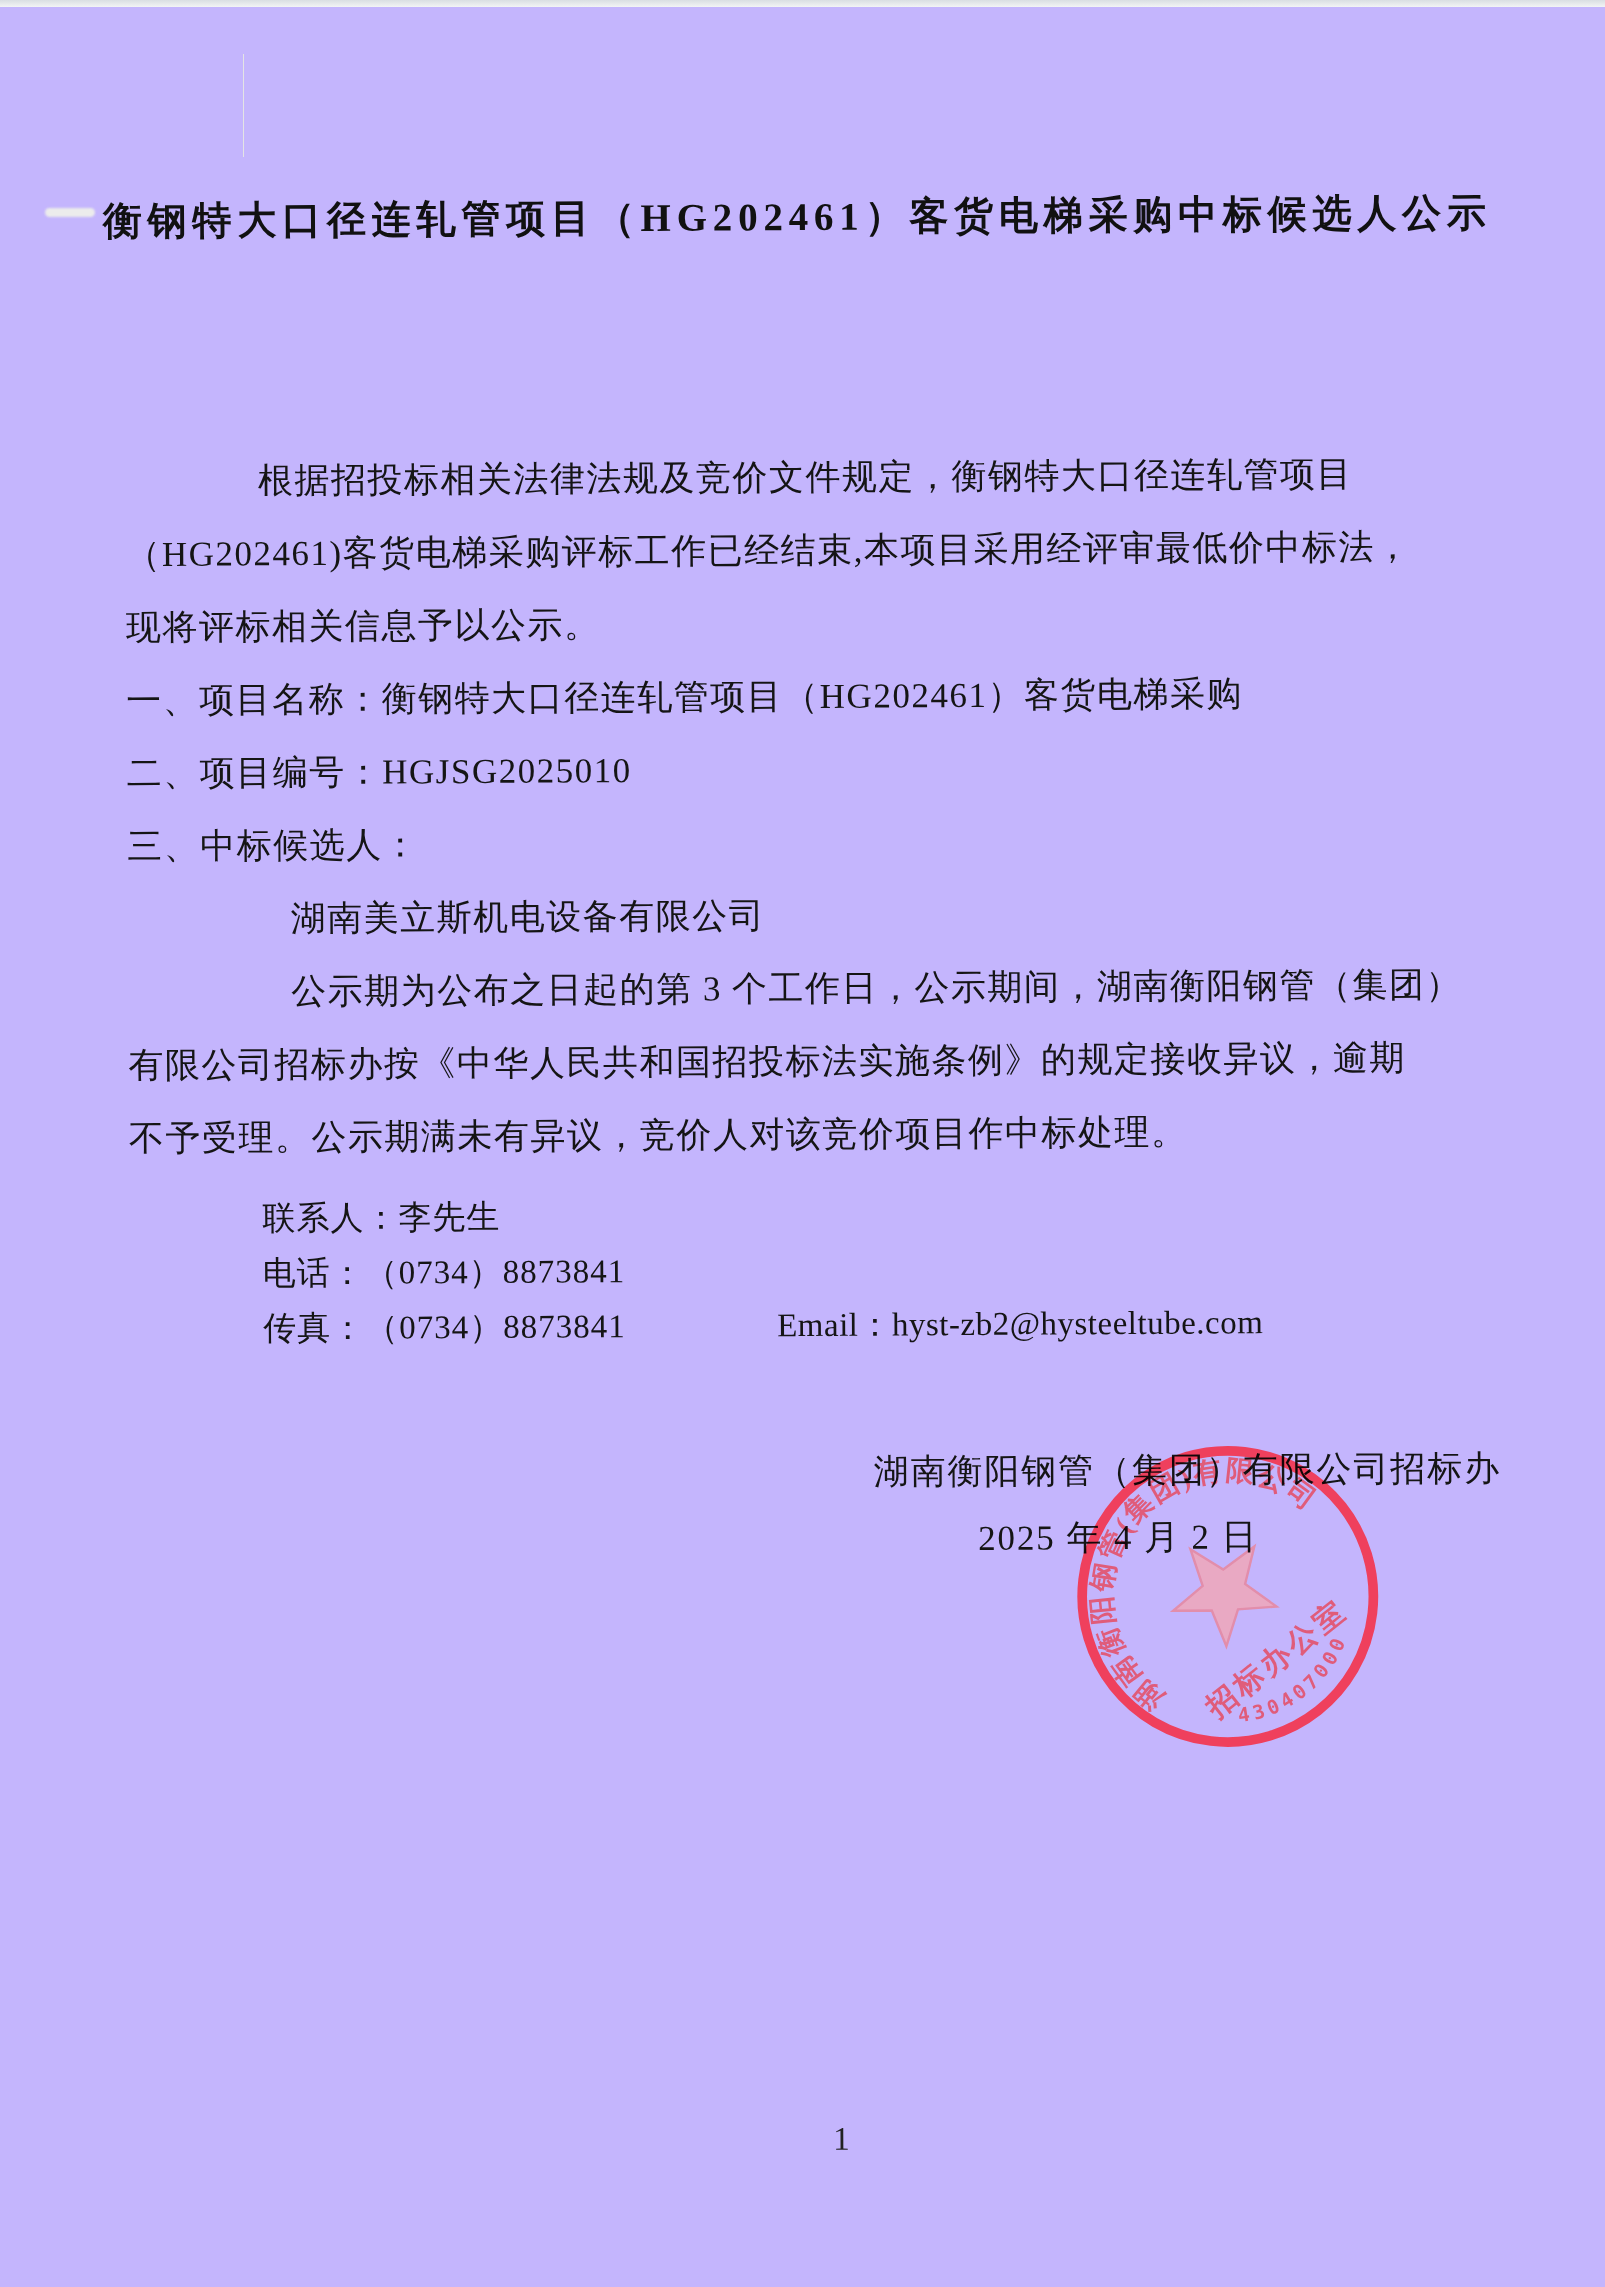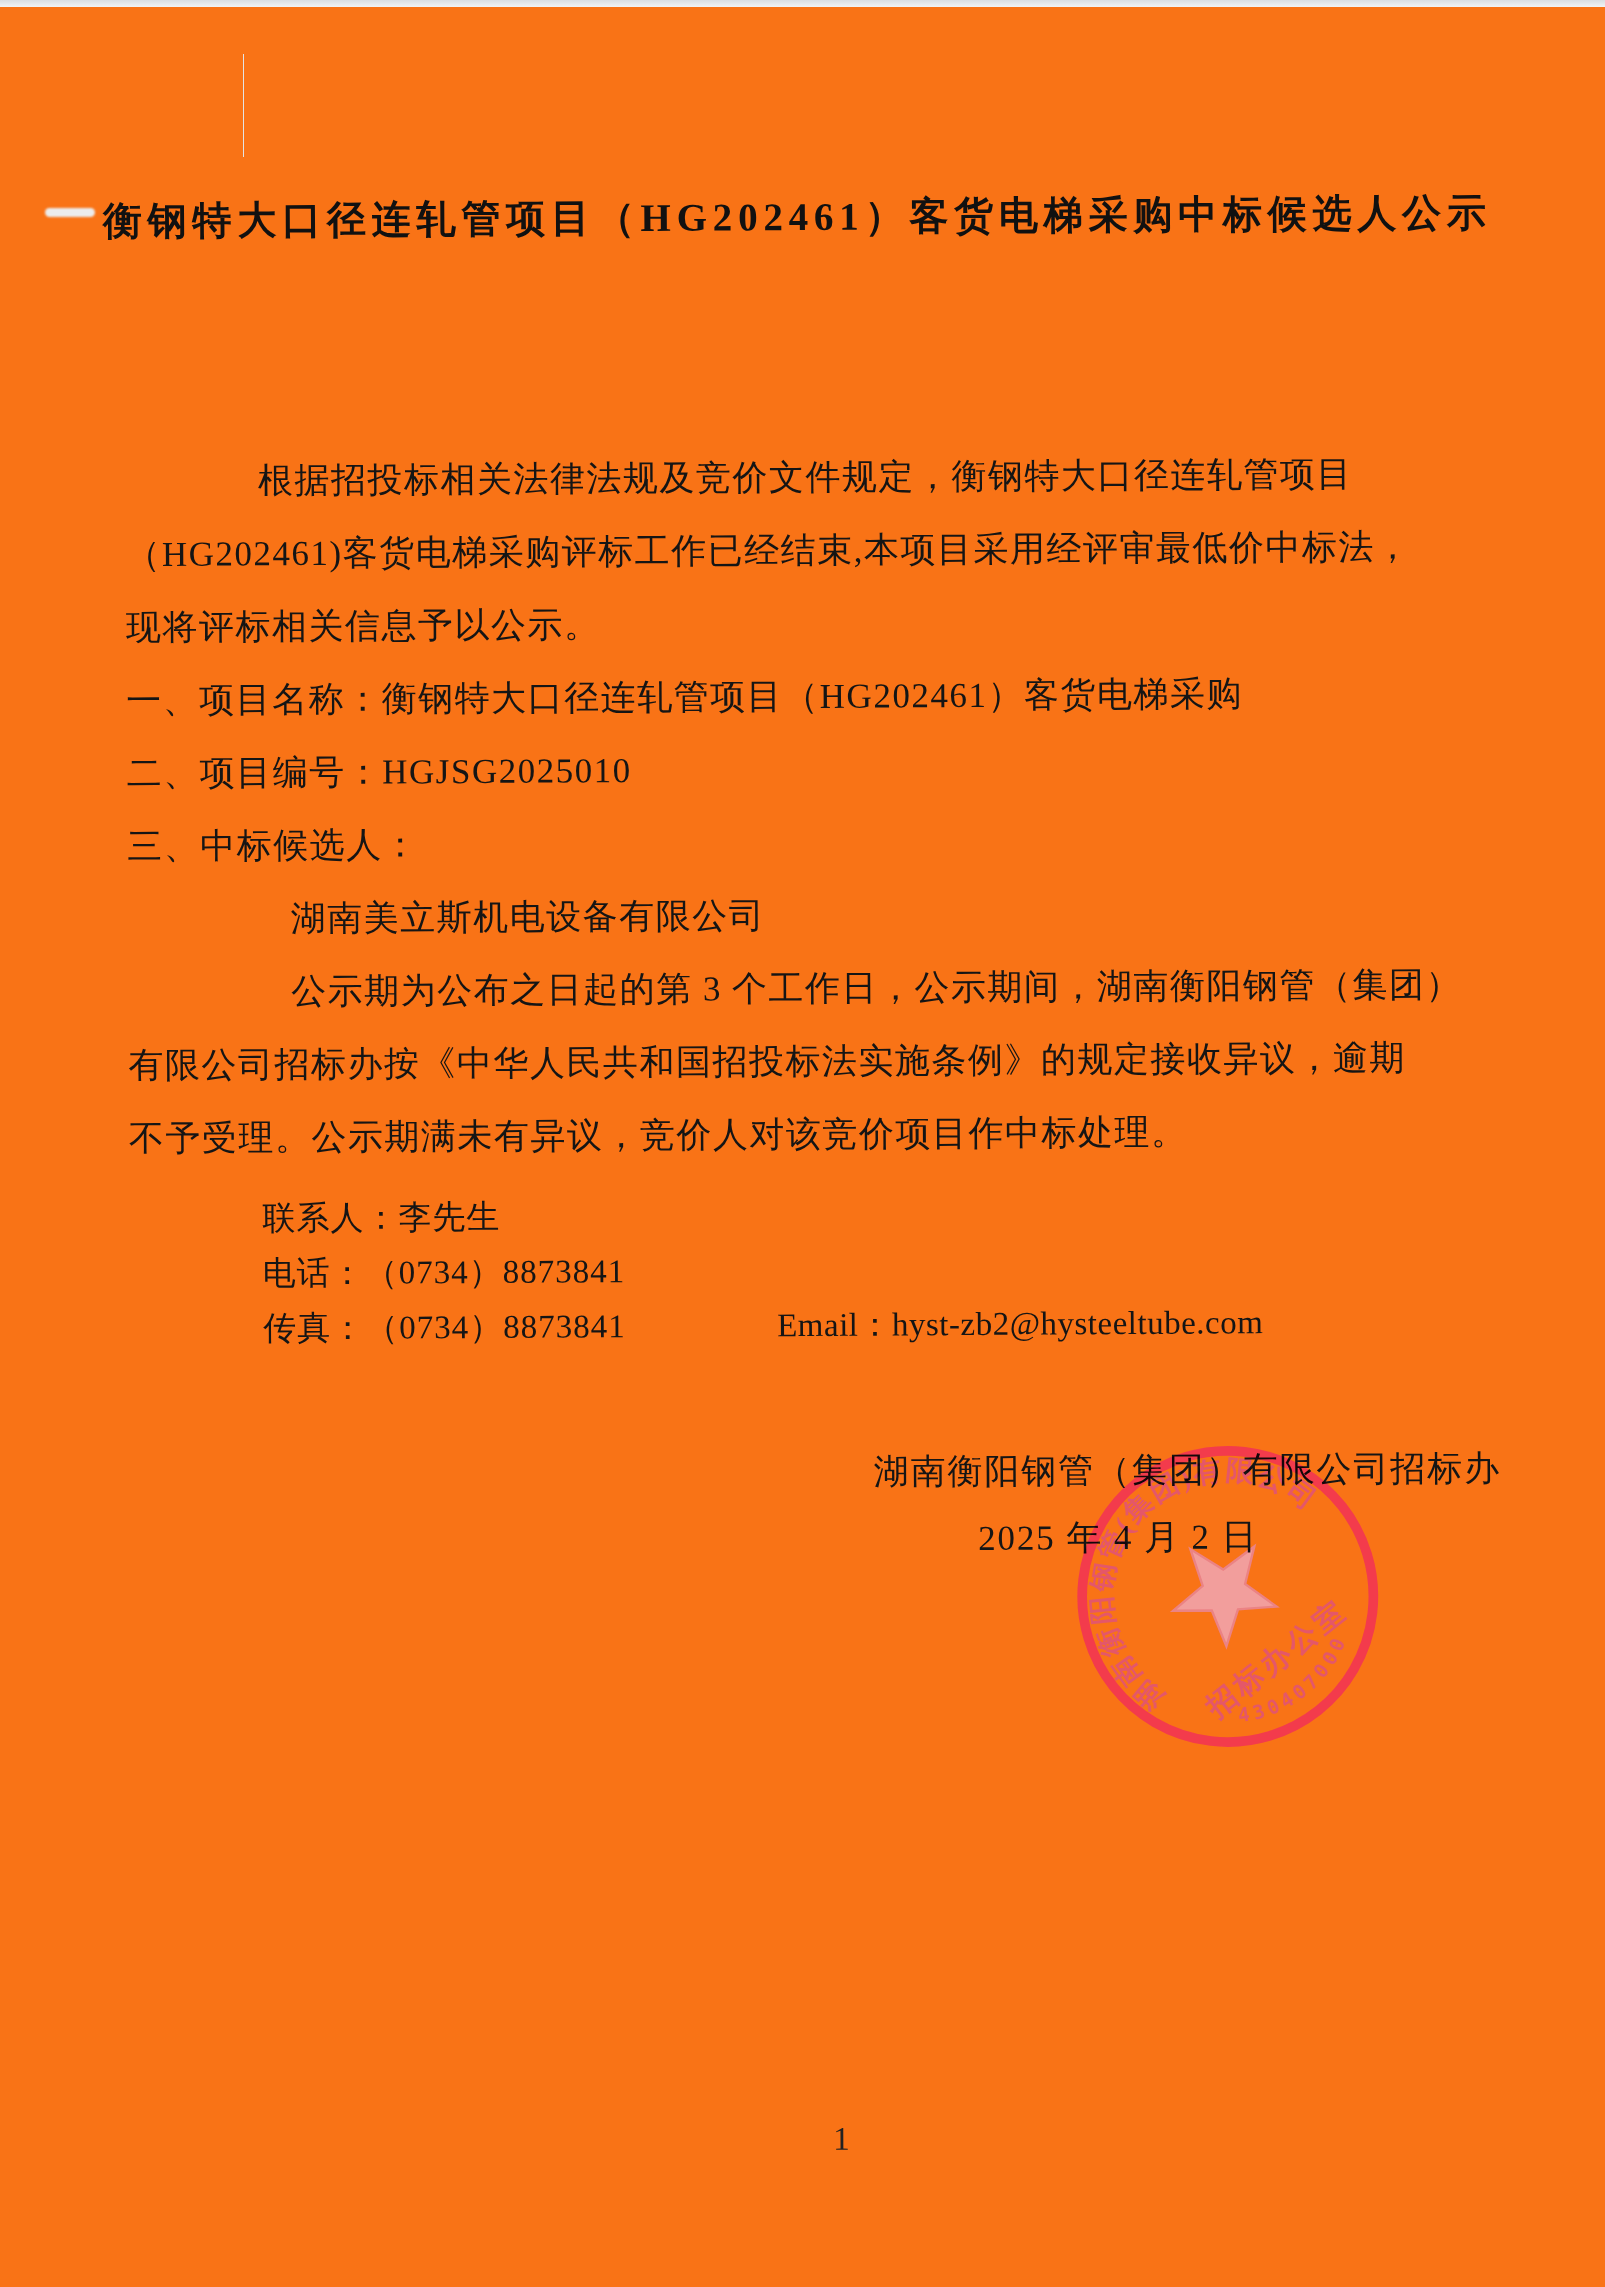--- a/index.html
+++ b/index.html
@@ -6,21 +6,21 @@
   body{
     width:1606px;height:2287px;
     background:#ffffff;
     font-family:"Liberation Serif","DejaVu Serif",serif;
     color:#1a1a1a;
     position:relative;
     overflow:hidden;
   }
   .page{
     position:absolute;inset:0;
-    background:#f97316;
+    background:#c4b5fd;
     text-decoration:underline;
   }
   .scan-top-band{
     position:absolute;top:0;left:0;right:0;height:6.8px;
     background:linear-gradient(#d9dee2,#f2f4f5);
   }
   .scan-line{
     position:absolute;left:243px;top:54px;width:1px;height:103px;
     background:#e4e4e4;
   }

